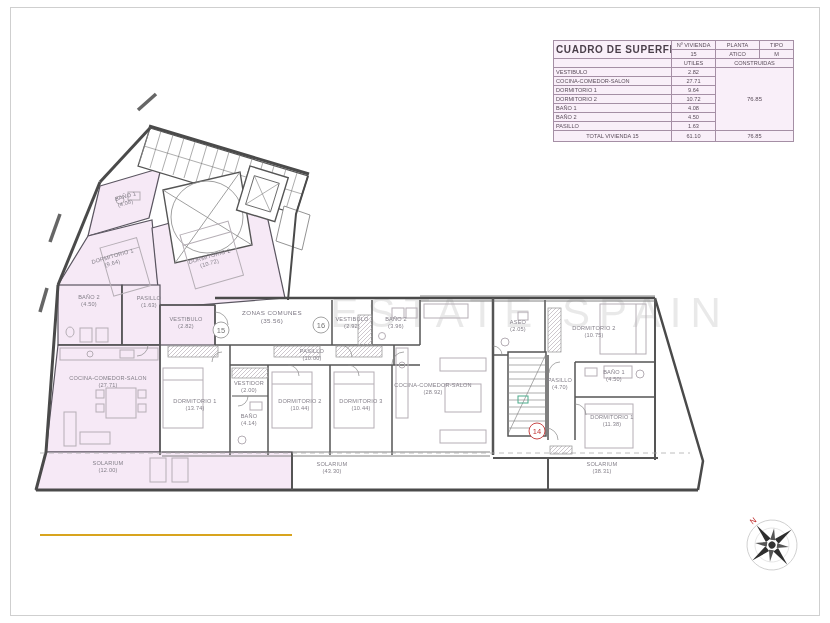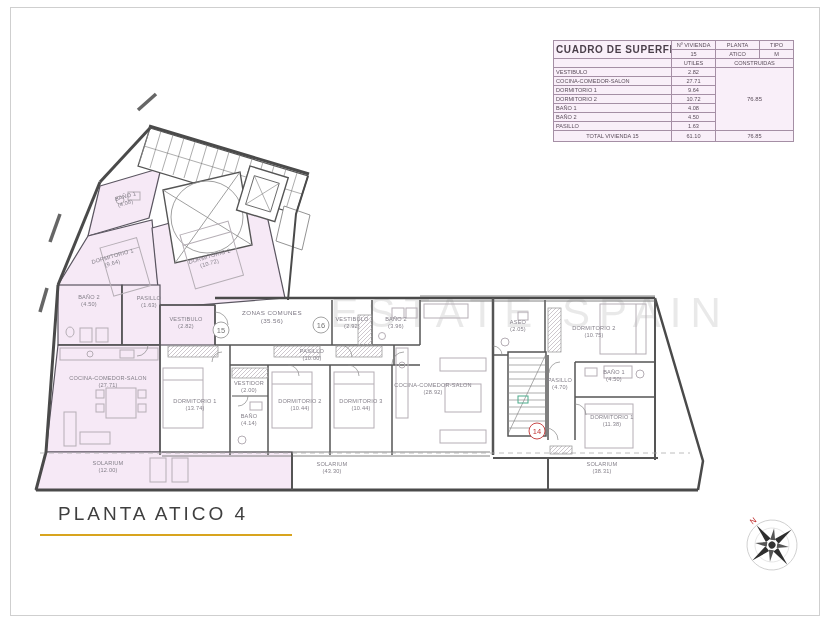--- a/index.html
+++ b/index.html
@@ -382,16 +382,15 @@
           <td class="num">1.63</td>
         </tr>
   <tr class="tot">
     <td class="hc">TOTAL VIVIENDA 15</td>
     <td class="num">61.10</td>
     <td class="num" colspan="2">76.85</td>
   </tr>
 </tbody>
     </table>
 
-<div class="plan-title">PLANTA ATICO 4</div>
 <div class="gold-line"></div>
 
 </div>
 
 </body></html>

